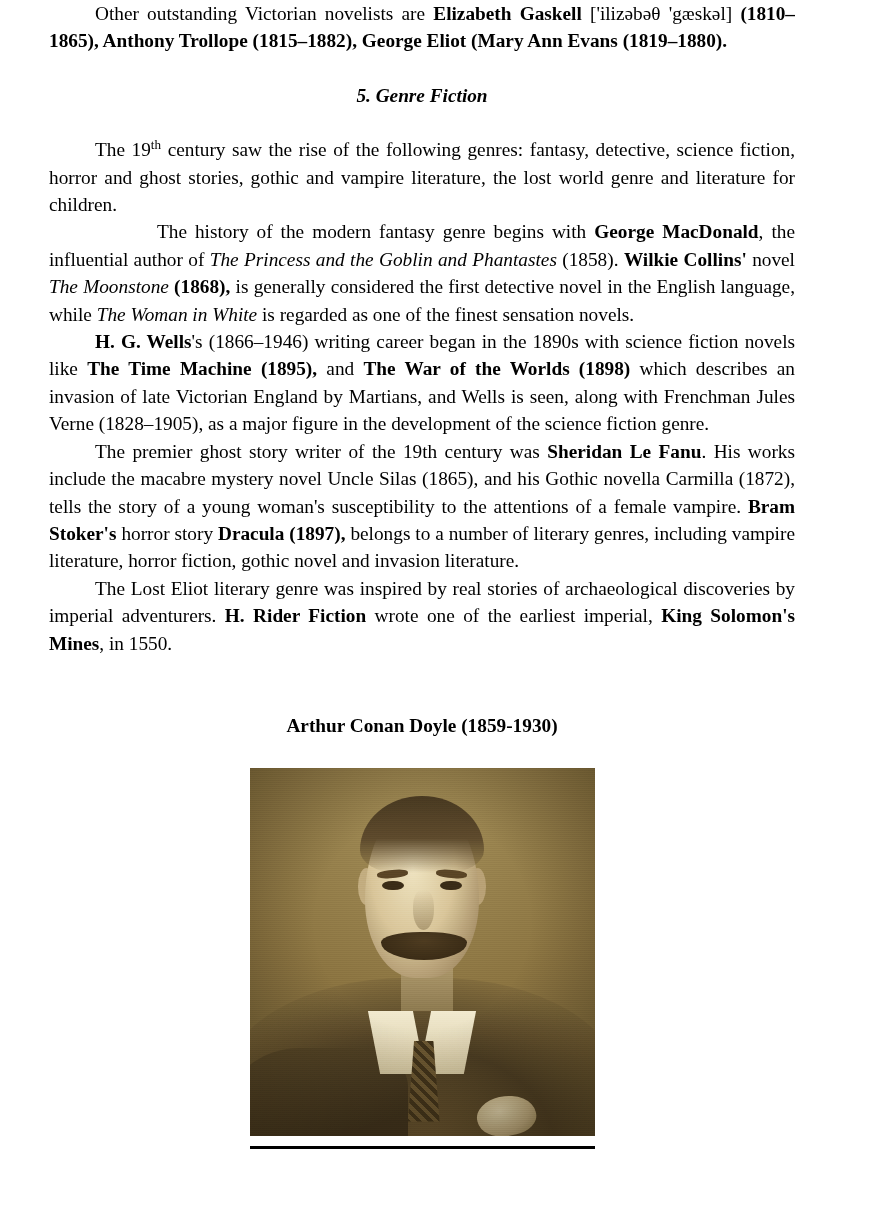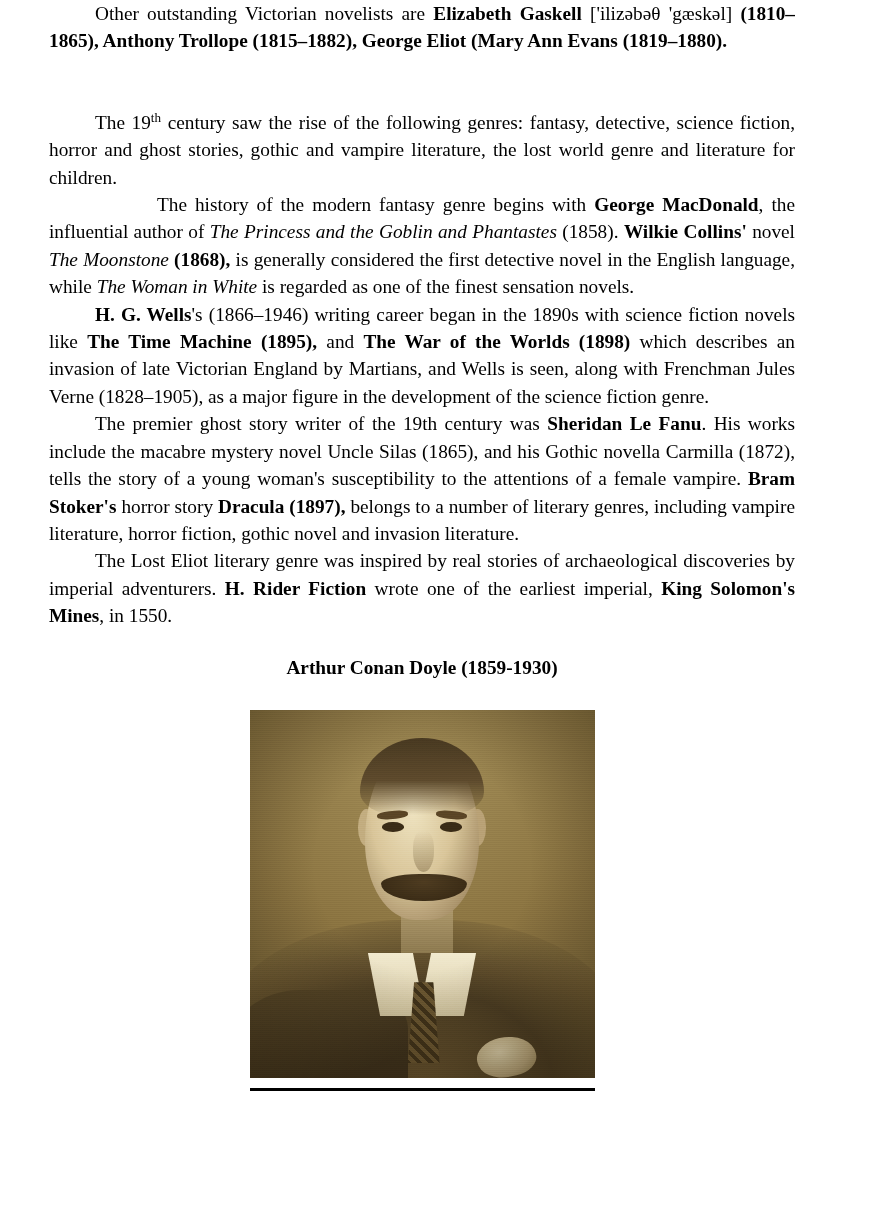--- a/index.html
+++ b/index.html
@@ -50,21 +50,21 @@
   i, em { font-style: italic; }
   .bi { font-weight: bold; }
   .u  { text-underline-offset: 2px; }
   sup {
     font-size: 0.68em;
     vertical-align: super;
     line-height: 0;
   }
 
   .figure-block {
-    margin-top: 24px;
+    margin-top: 55px;
     text-align: center;
   }
   .figure-caption {
     font-size: 19.3px;
     line-height: 27.4px;
     font-weight: bold;
     text-align: center;
   }
   .photo-wrap {
     margin-top: 29px;
@@ -248,20 +248,21 @@
 </style>
 </head>
 <body>
 
 <div class="page">
 
   <p class="body-par indent-normal"><span>Other outstanding Victorian novelists are </span><b>Elizabeth Gaskell</b><span> ['ilizəbəθ 'gæskəl] </span><b>(1810–1865)</b><b>, </b><b>Anthony Trollope (1815–1882)</b><b>, </b><b>George Eliot (Mary Ann Evans (1819–1880).</b></p>
 
   <div class="sp-before-heading"></div>
 
+  <h2 class="section-heading">5. Genre Fiction</h2>
 
   <div class="sp-after-heading"></div>
 
   <p class="body-par indent-normal"><span>The 19</span><sup>th</sup><span> century saw the rise of the following genres: fantasy, detective, science fiction, horror and ghost stories, gothic and vampire literature, the lost world genre and literature for children.</span></p>
 
   <p class="body-par indent-deep"><span>The history of the modern </span><span class="u">fantasy genre</span><span> begins with </span><b>George MacDonald</b><span>, the influential author of </span><i>The Princess and the Goblin and Phantastes</i><span> (1858). </span><b>Wilkie Collins'</b><span> novel </span><i>The Moonstone</i><span> </span><b>(1868),</b><span> is generally considered the first </span><span class="u">detective novel</span><span> in the English language, while </span><i>The Woman in White</i><span> is regarded as one of the finest sensation novels.</span></p>
 
   <p class="body-par indent-normal"><b>H. G. Wells</b><span>'s (1866–1946) writing career began in the 1890s with </span><span class="u">science fiction novels</span><span> like </span><b>The Time Machine (1895),</b><span> and </span><b>The War of the Worlds (1898)</b><span> which describes an invasion of late Victorian England by Martians, and Wells is seen, along with Frenchman Jules Verne (1828–1905), as a major figure in the development of the science fiction genre.</span></p>
 
   <p class="body-par indent-normal"><span>The premier </span><span class="u">ghost story</span><span> writer of the 19th century was </span><b>Sheridan Le Fanu</b><span>. His works include the macabre mystery novel Uncle Silas (1865), and his Gothic novella Carmilla (1872), tells the story of a young woman's susceptibility to the attentions of a female vampire. </span><b>Bram Stoker's</b><span> </span><span class="u">horror story</span><span> </span><span class="bi">Dracula</span><span> </span><b>(1897),</b><span> belongs to a number of literary genres, including </span><span class="u">vampire literature, horror fiction, gothic novel and invasion literature.</span></p>

